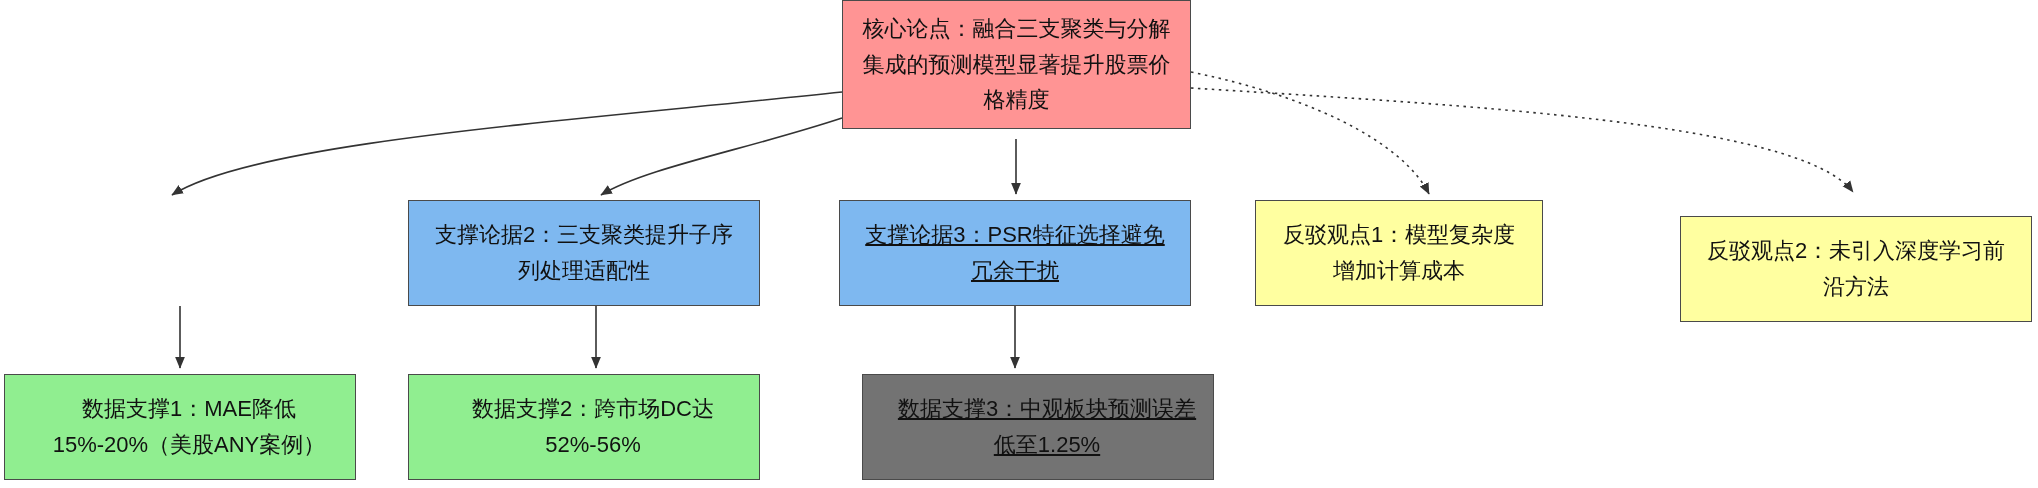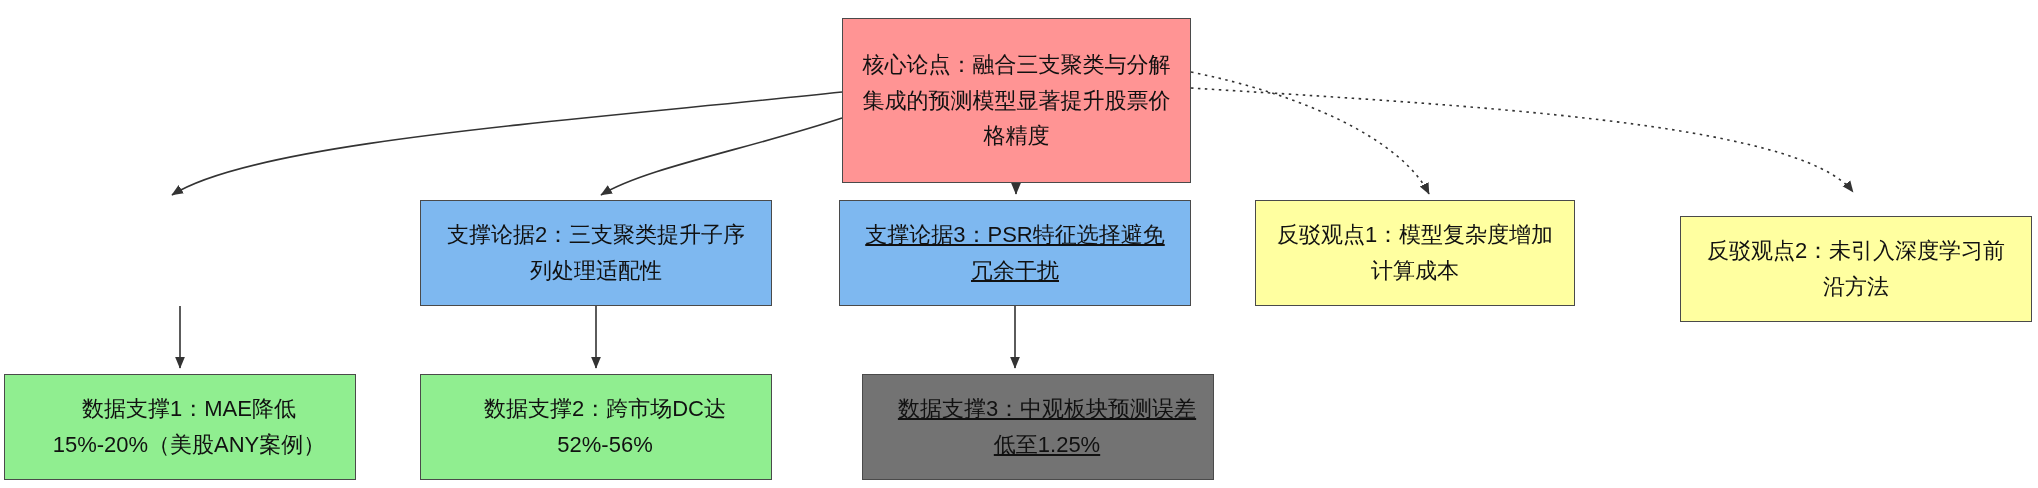--- a/index.html
+++ b/index.html
@@ -20,27 +20,27 @@
     border: 1px solid #4a4a4a;
     display: flex;
     align-items: center;
     justify-content: center;
     text-align: center;
     font-size: 22px;
     line-height: 1.62;
     color: #111111;
     padding: 8px 16px;
   }
-  .root    { left: 842px;  top: 18px;  width: 349px; height: 165px; }
+  .root    { left: 842px;  top: 0;  width: 349px; height: 129px; }
   .row-mid { top: 200px; height: 106px; }
   .row-bot { top: 374px; height: 106px; padding-left: 34px; }
   .c1 { left: 4px;    width: 352px; }
-  .c2 { left: 420px;  width: 352px; }
+  .c2 { left: 408px;  width: 352px; }
   .c3 { left: 839px;  width: 352px; text-decoration: underline; }
-  .c4 { left: 1255px; width: 320px; }
+  .c4 { left: 1255px; width: 288px; }
   .c5 { left: 1680px; width: 352px; margin-top: 16px; }
 </style>
 </head>
 <body>
 
 <div class="canvas">
 
   <svg class="edges" width="2038" height="488" viewBox="0 0 2038 488">
     <defs>
       <marker id="arrowhead" viewBox="0 0 10 10" refX="8.5" refY="5" markerWidth="8" markerHeight="8" orient="auto">

